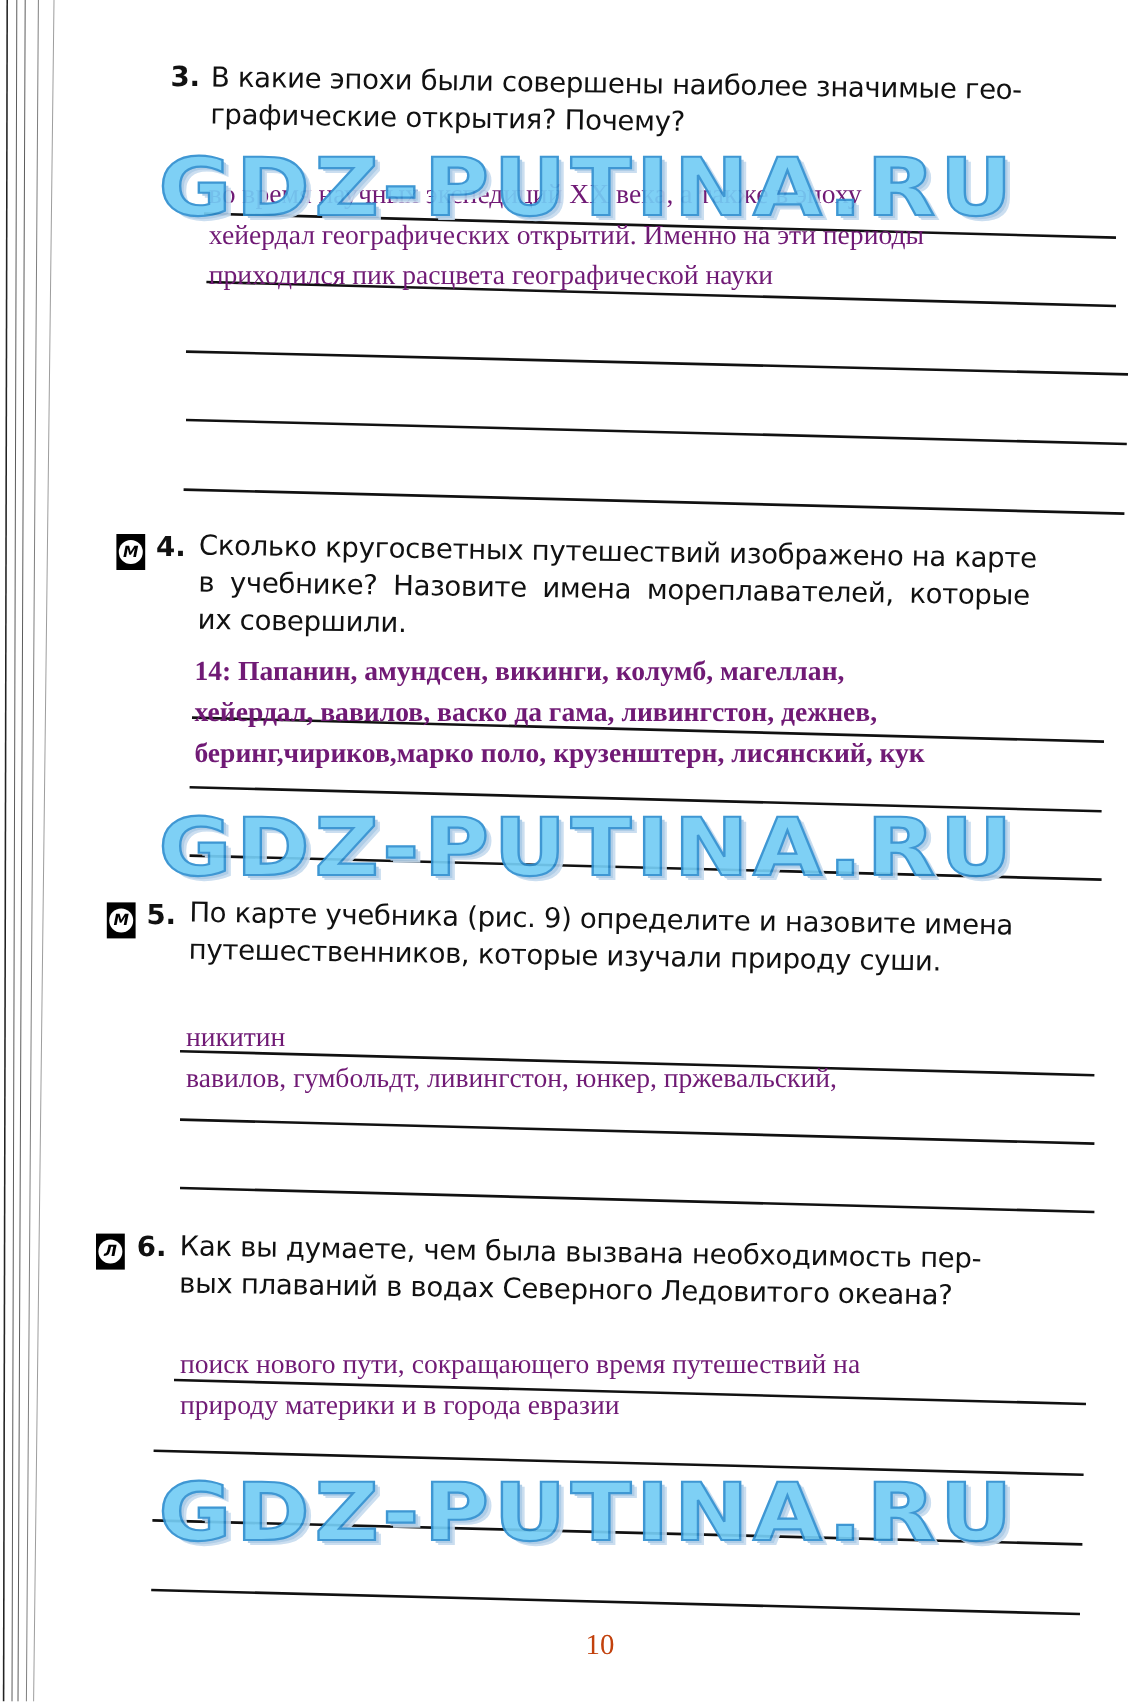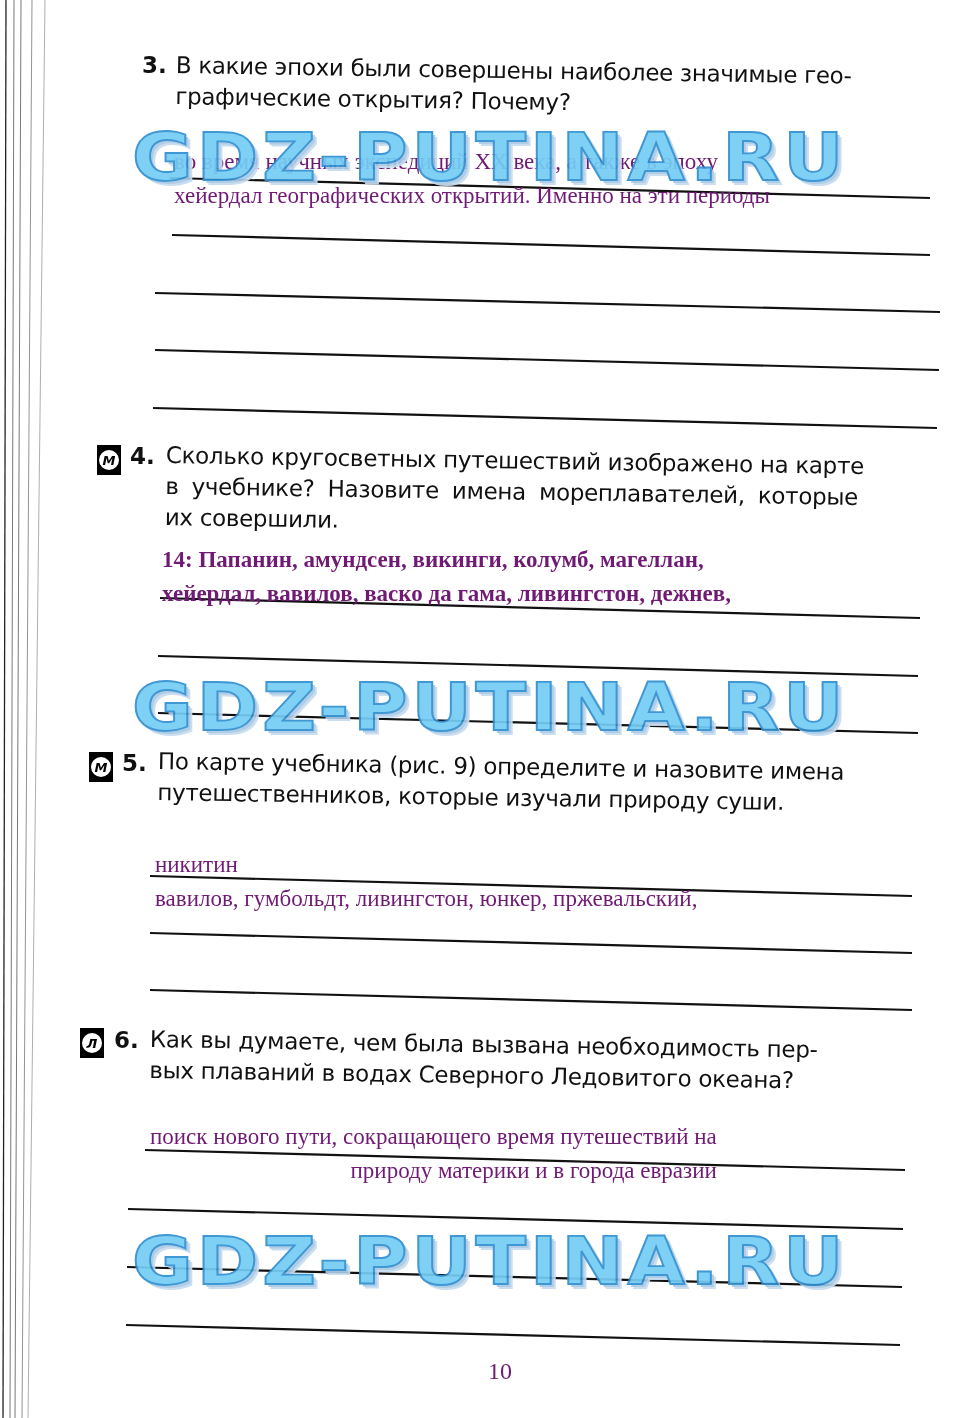--- a/index.html
+++ b/index.html
@@ -39,21 +39,21 @@
   .watermark {
     position: absolute; font-family: "DejaVu Sans", sans-serif; font-weight: bold;
     font-size: 74px; letter-spacing: 4px; color: #74cdf5;
     -webkit-text-stroke: 2px #2f8fd0;
     text-shadow: 3px 3px 0 #a9c9e6, 5px 5px 0 #c7dcef;
     opacity: 0.92; white-space: nowrap; transform: scaleY(0.9);
     transform-origin: left top;
   }
   .page-number {
     position: absolute; left: 488px; top: 1358px;
-    font-family: "Liberation Serif", serif; font-size: 24px; color: #701a75;
+    font-family: "Liberation Serif", serif; font-size: 24px; color: #c2410c;
   }
 </style>
 </head>
 <body>
 
 <svg class="margin-lines" viewBox="0 0 50 1418">
   <line x1="6" y1="0" x2="3" y2="1418" stroke="#222" stroke-width="1.3"></line>
   <line x1="14" y1="0" x2="10" y2="1418" stroke="#555" stroke-width="0.8"></line>
   <line x1="21" y1="0" x2="15" y2="1418" stroke="#555" stroke-width="0.8"></line>
   <line x1="32" y1="0" x2="22" y2="1418" stroke="#666" stroke-width="0.7"></line>
@@ -86,36 +86,38 @@
 
 <section>
   <div class="q-num" style="left:142px; top:52px;">3.</div>
   <div class="q-text" style="left:176px; top:50px;">
     <div>В какие эпохи были совершены наиболее значимые гео-</div>
     <div>графические открытия? Почему?</div>
   </div>
   <div class="answer" style="left:174px; top:145px;">
     <div>во время научных экспедиций XX века, а также в эпоху</div>
     <div>хейердал географических открытий. Именно на эти периоды</div>
+    <div>приходился пик расцвета географической науки</div>
   </div>
 </section>
 
 <section>
   <div class="badge" style="left:97px; top:445px;">
       <span>М</span>
     </div>
   <div class="q-num" style="left:130px; top:443px;">4.</div>
   <div class="q-text" style="left:166px; top:440px;">
     <div>Сколько кругосветных путешествий изображено на карте</div>
     <div style="word-spacing:6px">в учебнике? Назовите имена мореплавателей, которые</div>
     <div>их совершили.</div>
   </div>
   <div class="answer" style="left:162px; top:543px;font-weight:bold;">
     <div>14: Папанин, амундсен, викинги, колумб, магеллан,</div>
     <div>хейердал, вавилов, васко да гама, ливингстон, дежнев,</div>
+    <div>беринг,чириков,марко поло, крузенштерн, лисянский, кук</div>
   </div>
 </section>
 
 <section>
   <div class="badge" style="left:89px; top:752px;">
       <span>М</span>
     </div>
   <div class="q-num" style="left:122px; top:750px;">5.</div>
   <div class="q-text" style="left:158px; top:746px;">
     <div>По карте учебника (рис. 9) определите и назовите имена</div>
@@ -129,21 +131,21 @@
 
 <section>
   <div class="badge" style="left:80px; top:1028px;">
       <span>Л</span>
     </div>
   <div class="q-num" style="left:114px; top:1027px;">6.</div>
   <div class="q-text" style="left:150px; top:1024px;">
     <div>Как вы думаете, чем была вызвана необходимость пер-</div>
     <div>вых плаваний в водах Северного Ледовитого океана?</div>
   </div>
-  <div class="answer" style="left:150px; top:1120px;text-align:right;">
+  <div class="answer" style="left:150px; top:1120px;">
     <div>поиск нового пути, сокращающего время путешествий на</div>
     <div>природу материки и в города евразии</div>
   </div>
 </section>
 
 <div class="watermark" style="left:132px; top:118px;">GDZ-PUTINA.RU</div>
 <div class="watermark" style="left:132px; top:668px;">GDZ-PUTINA.RU</div>
 <div class="watermark" style="left:132px; top:1222px;">GDZ-PUTINA.RU</div>
 
 <div class="page-number">10</div>

